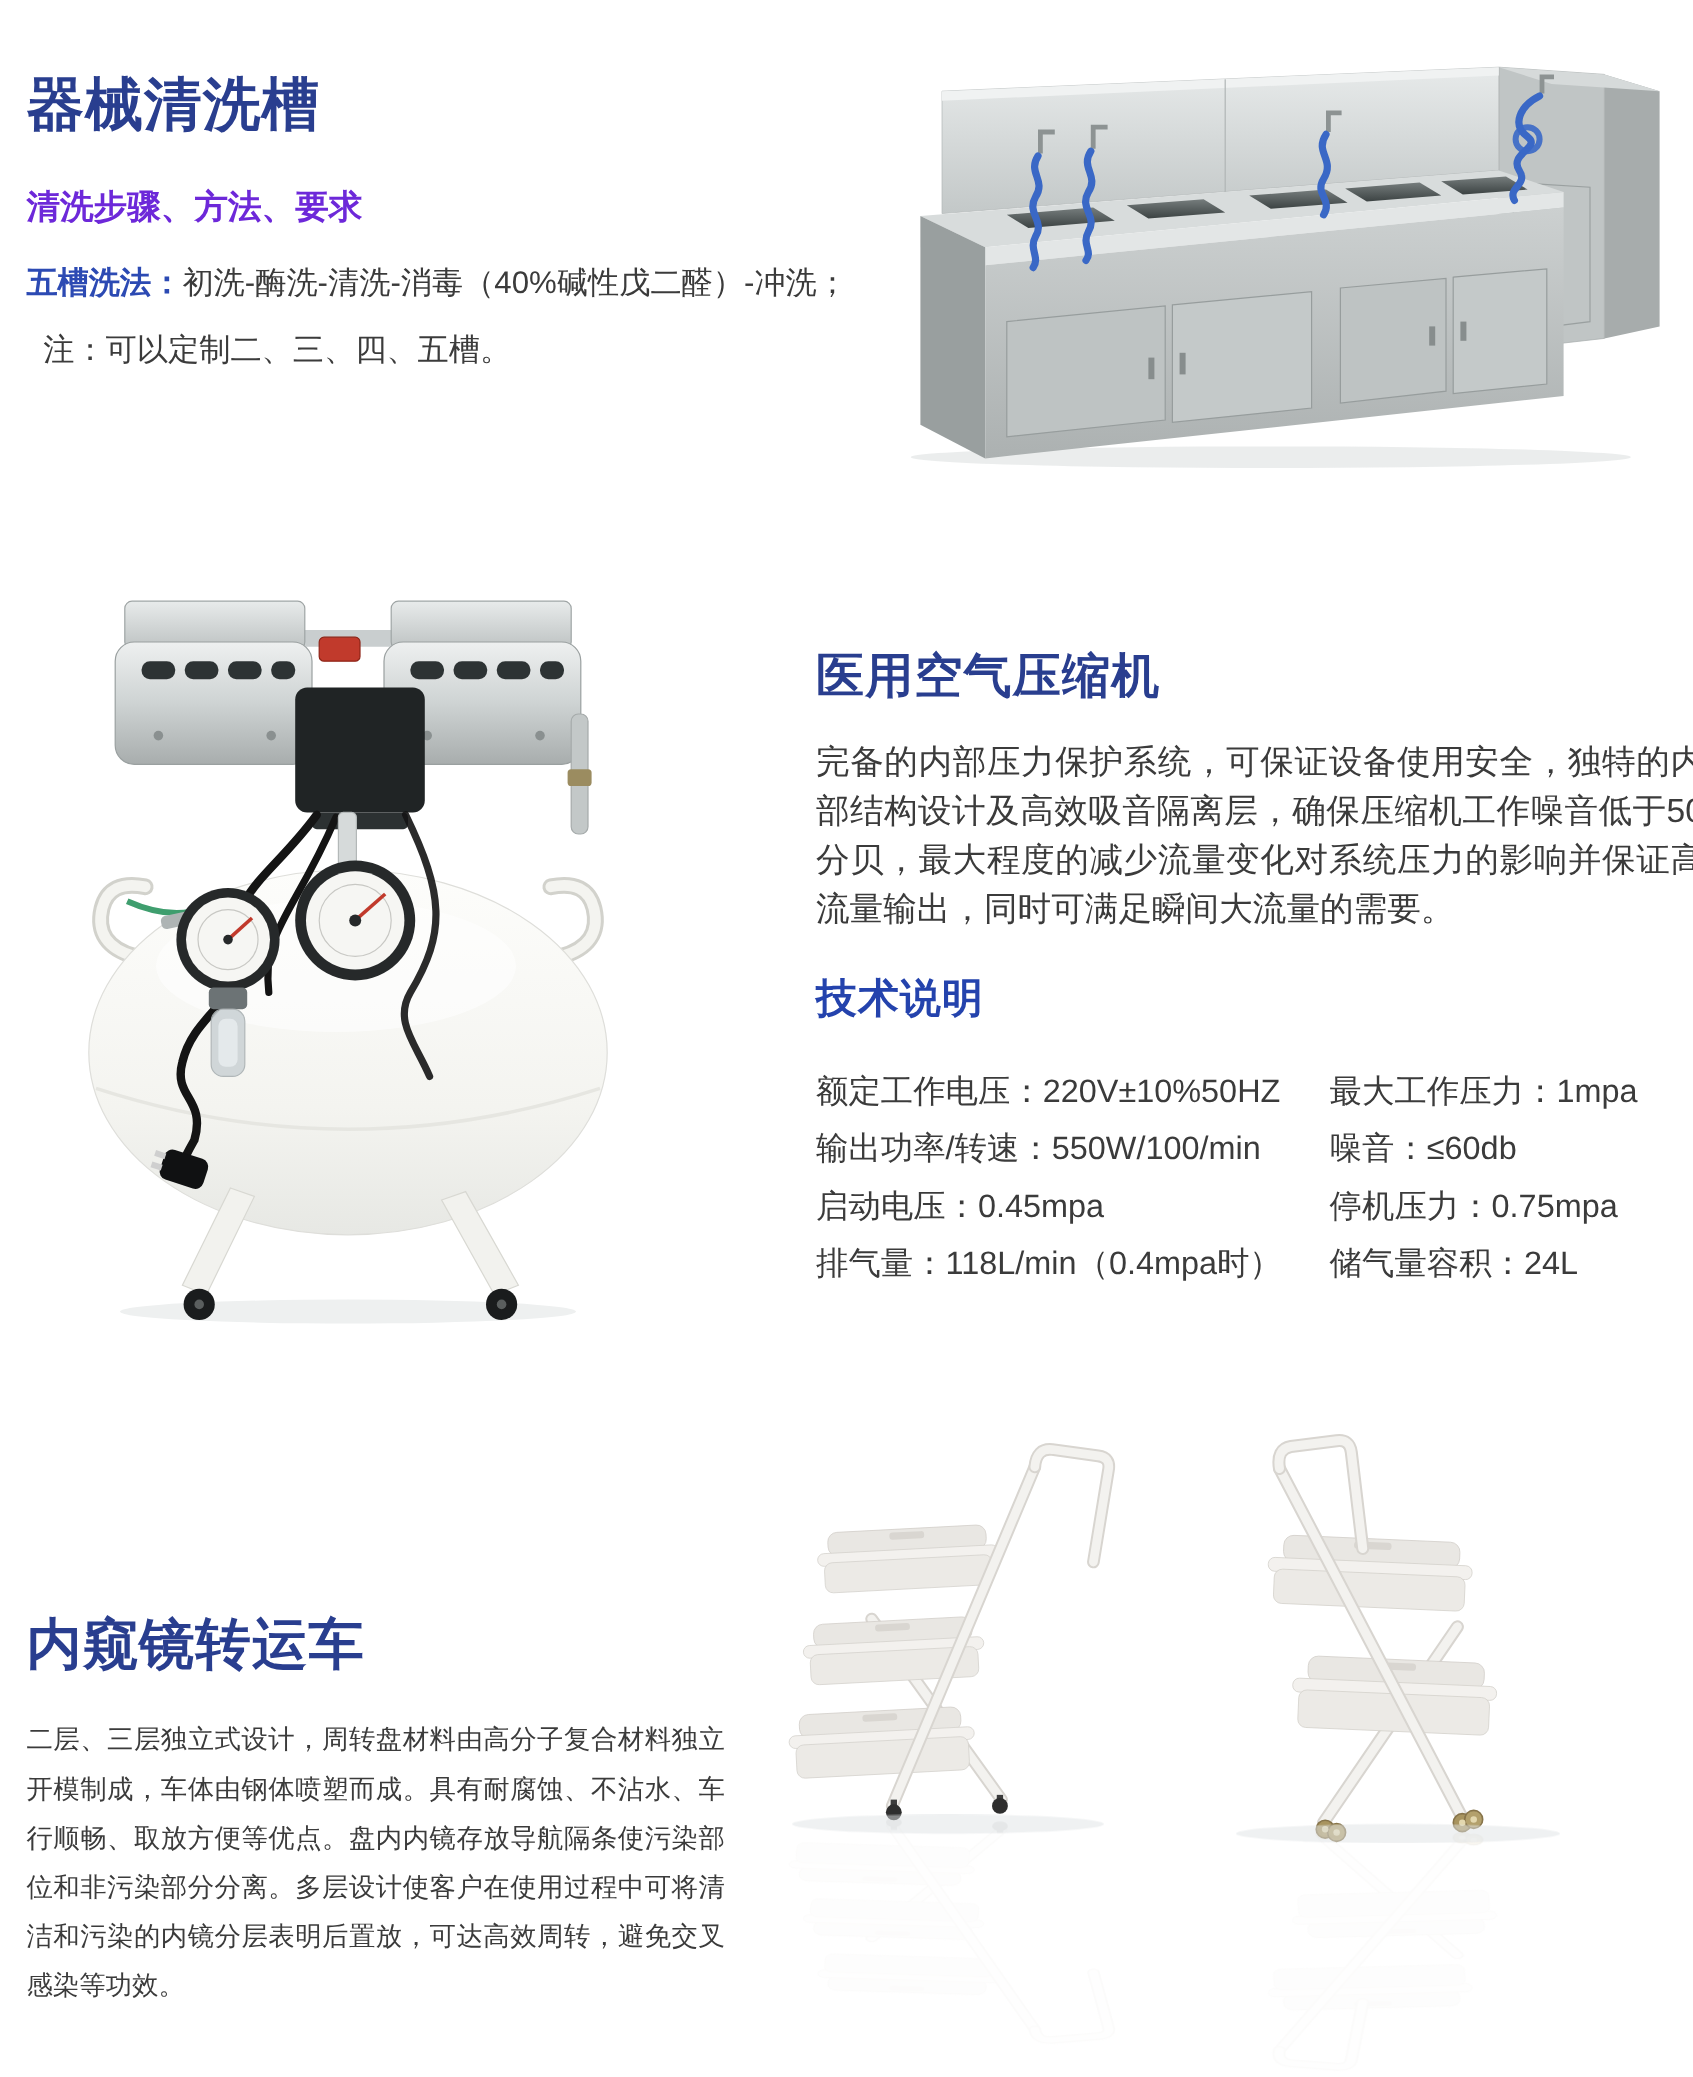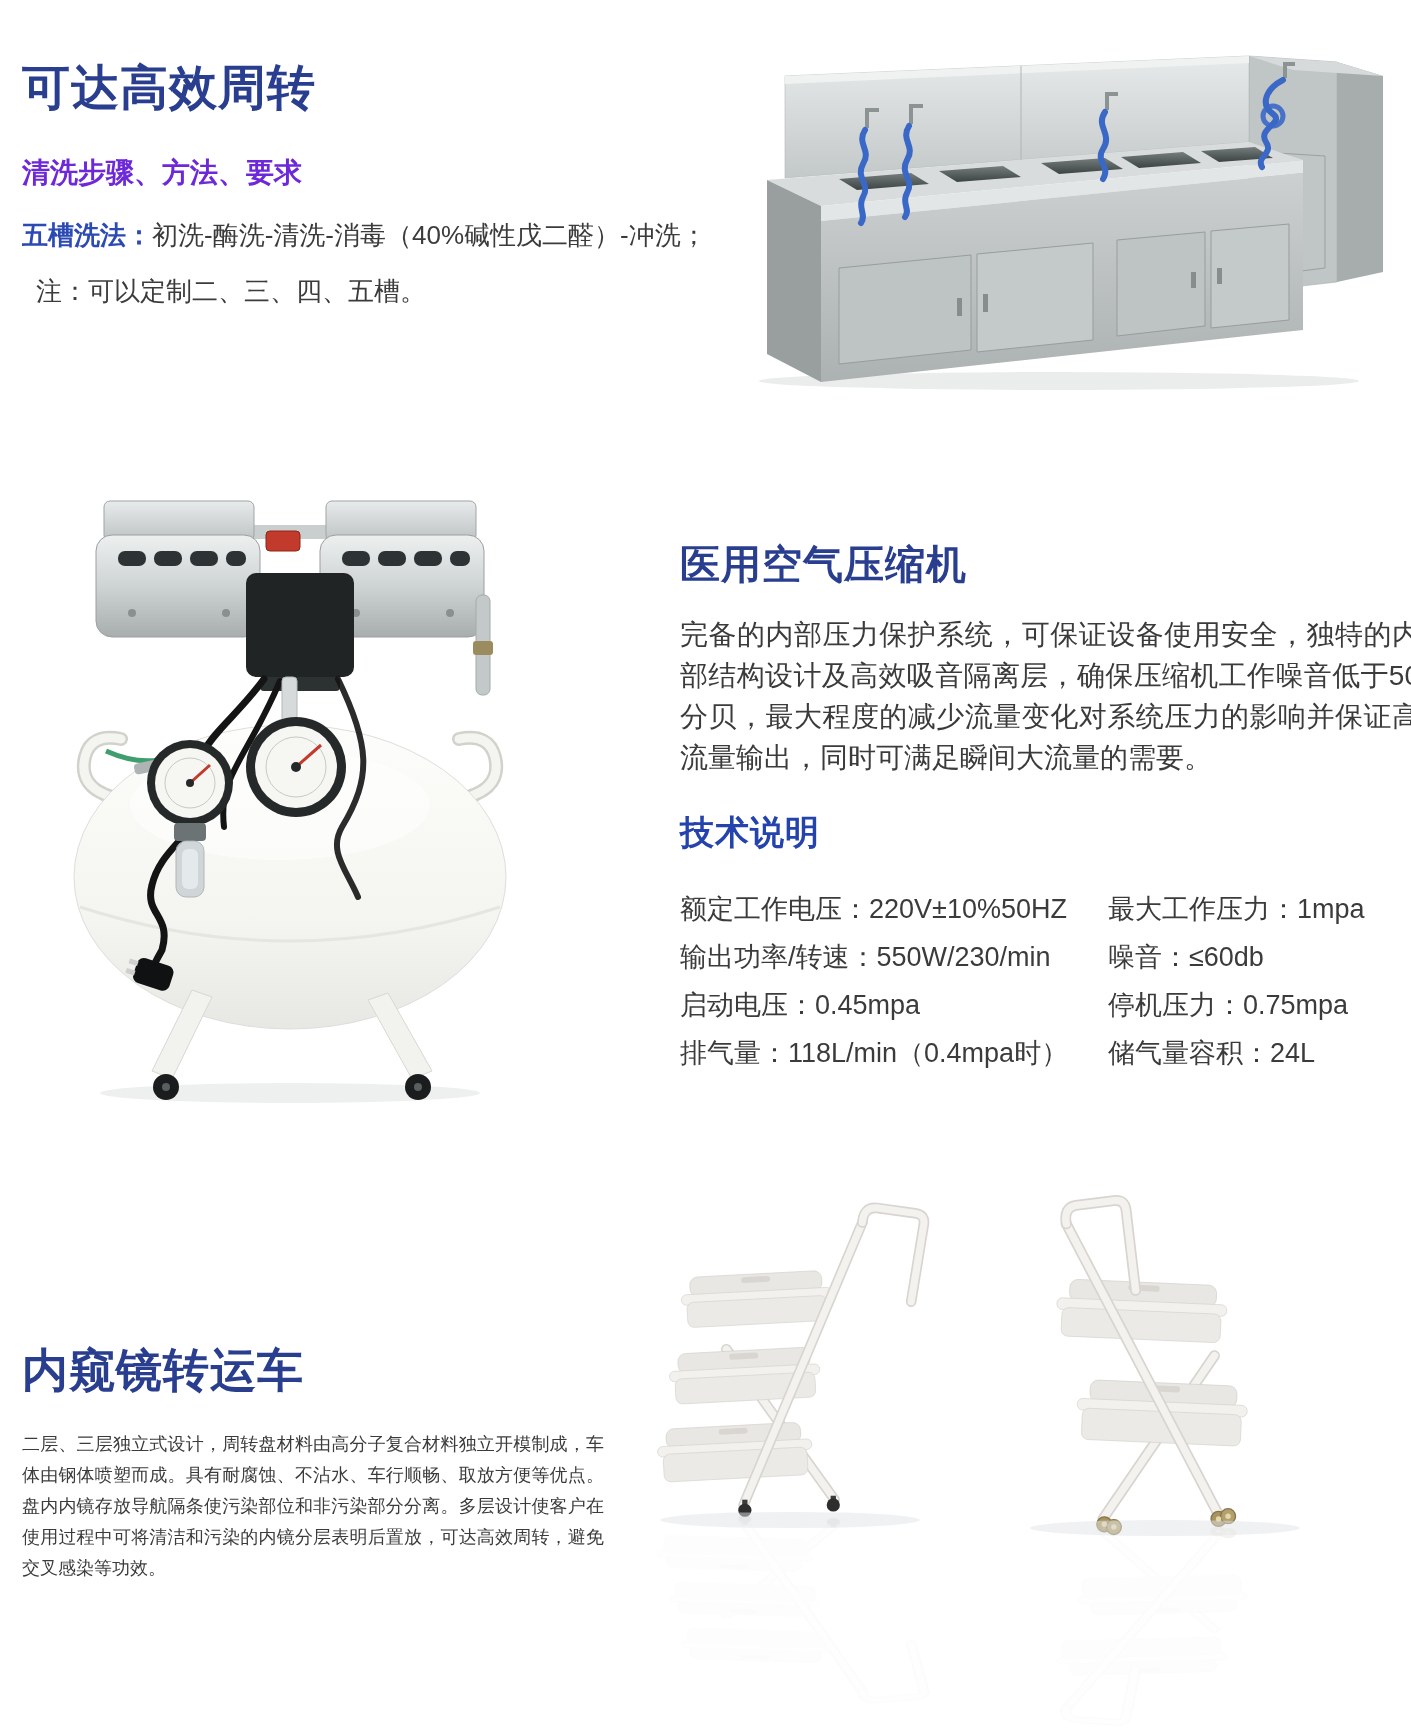--- a/index.html
+++ b/index.html
@@ -20,36 +20,36 @@
 
   
   .comp-text{position:absolute;left:680px;top:540px;width:740px;}
   .comp-text .h1{font-size:40px;line-height:48px;margin-bottom:26px;}
   .comp-desc{font-size:28px;line-height:41px;font-weight:500;text-align:justify;margin:0 0 34px;}
   .spec-row{display:grid;grid-template-columns:428px 1fr;font-size:27px;line-height:48px;font-weight:500;}
 
   
   .cart-text{position:absolute;left:22px;top:1300px;width:582px;}
   .cart-text .h1{font-size:46px;line-height:53px;margin-bottom:32px;margin-top:44px;}
-  .cart-desc{font-size:18px;line-height:31px;font-weight:500;text-align:justify;margin:0;}
+  .cart-desc{font-size:22px;line-height:41px;font-weight:500;text-align:justify;margin:0;}
 
   
   .img{position:absolute;}
   .sink-img{left:688px;top:30px;width:722px;height:362px;}
   .comp-img{left:40px;top:445px;width:500px;height:660px;}
   .carts-img{left:600px;top:1128px;width:811px;height:600px;}
   svg{display:block;}
 </style>
 </head>
 <body>
 
 <div class="page">
 
   <section class="sink-text">
-    <h1 class="h1">可达高效周转</h1>
+    <h1 class="h1">器械清洗槽</h1>
     <p class="subtitle">清洗步骤、方法、要求</p>
     <p class="method"><span class="lbl">五槽洗法：</span><span>初洗-酶洗-清洗-消毒（40%碱性戊二醛）-冲洗；</span></p>
     <p class="note">注：可以定制二、三、四、五槽。</p>
   </section>
 
   <div class="img sink-img">
     <svg viewBox="0 0 720 362" width="722" height="362" xmlns="http://www.w3.org/2000/svg">
       <defs>
         <linearGradient id="gSplash" x1="0" y1="0" x2="0" y2="1">
           <stop offset="0" stop-color="#e7eaea"></stop>
@@ -214,21 +214,21 @@
   <section class="comp-text">
     <h1 class="h1">医用空气压缩机</h1>
     <p class="comp-desc">完备的内部压力保护系统，可保证设备使用安全，独特的内部结构设计及高效吸音隔离层，确保压缩机工作噪音低于50分贝，最大程度的减少流量变化对系统压力的影响并保证高流量输出，同时可满足瞬间大流量的需要。</p>
     <h2 class="h2">技术说明</h2>
     <div>
       <div class="spec-row">
         <span>额定工作电压：220V±10%50HZ</span>
         <span>最大工作压力：1mpa</span>
       </div>
       <div class="spec-row">
-        <span>输出功率/转速：550W/230/min</span>
+        <span>输出功率/转速：550W/100/min</span>
         <span>噪音：≤60db</span>
       </div>
       <div class="spec-row">
         <span>启动电压：0.45mpa</span>
         <span>停机压力：0.75mpa</span>
       </div>
       <div class="spec-row">
         <span>排气量：118L/min（0.4mpa时）</span>
         <span>储气量容积：24L</span>
       </div>

